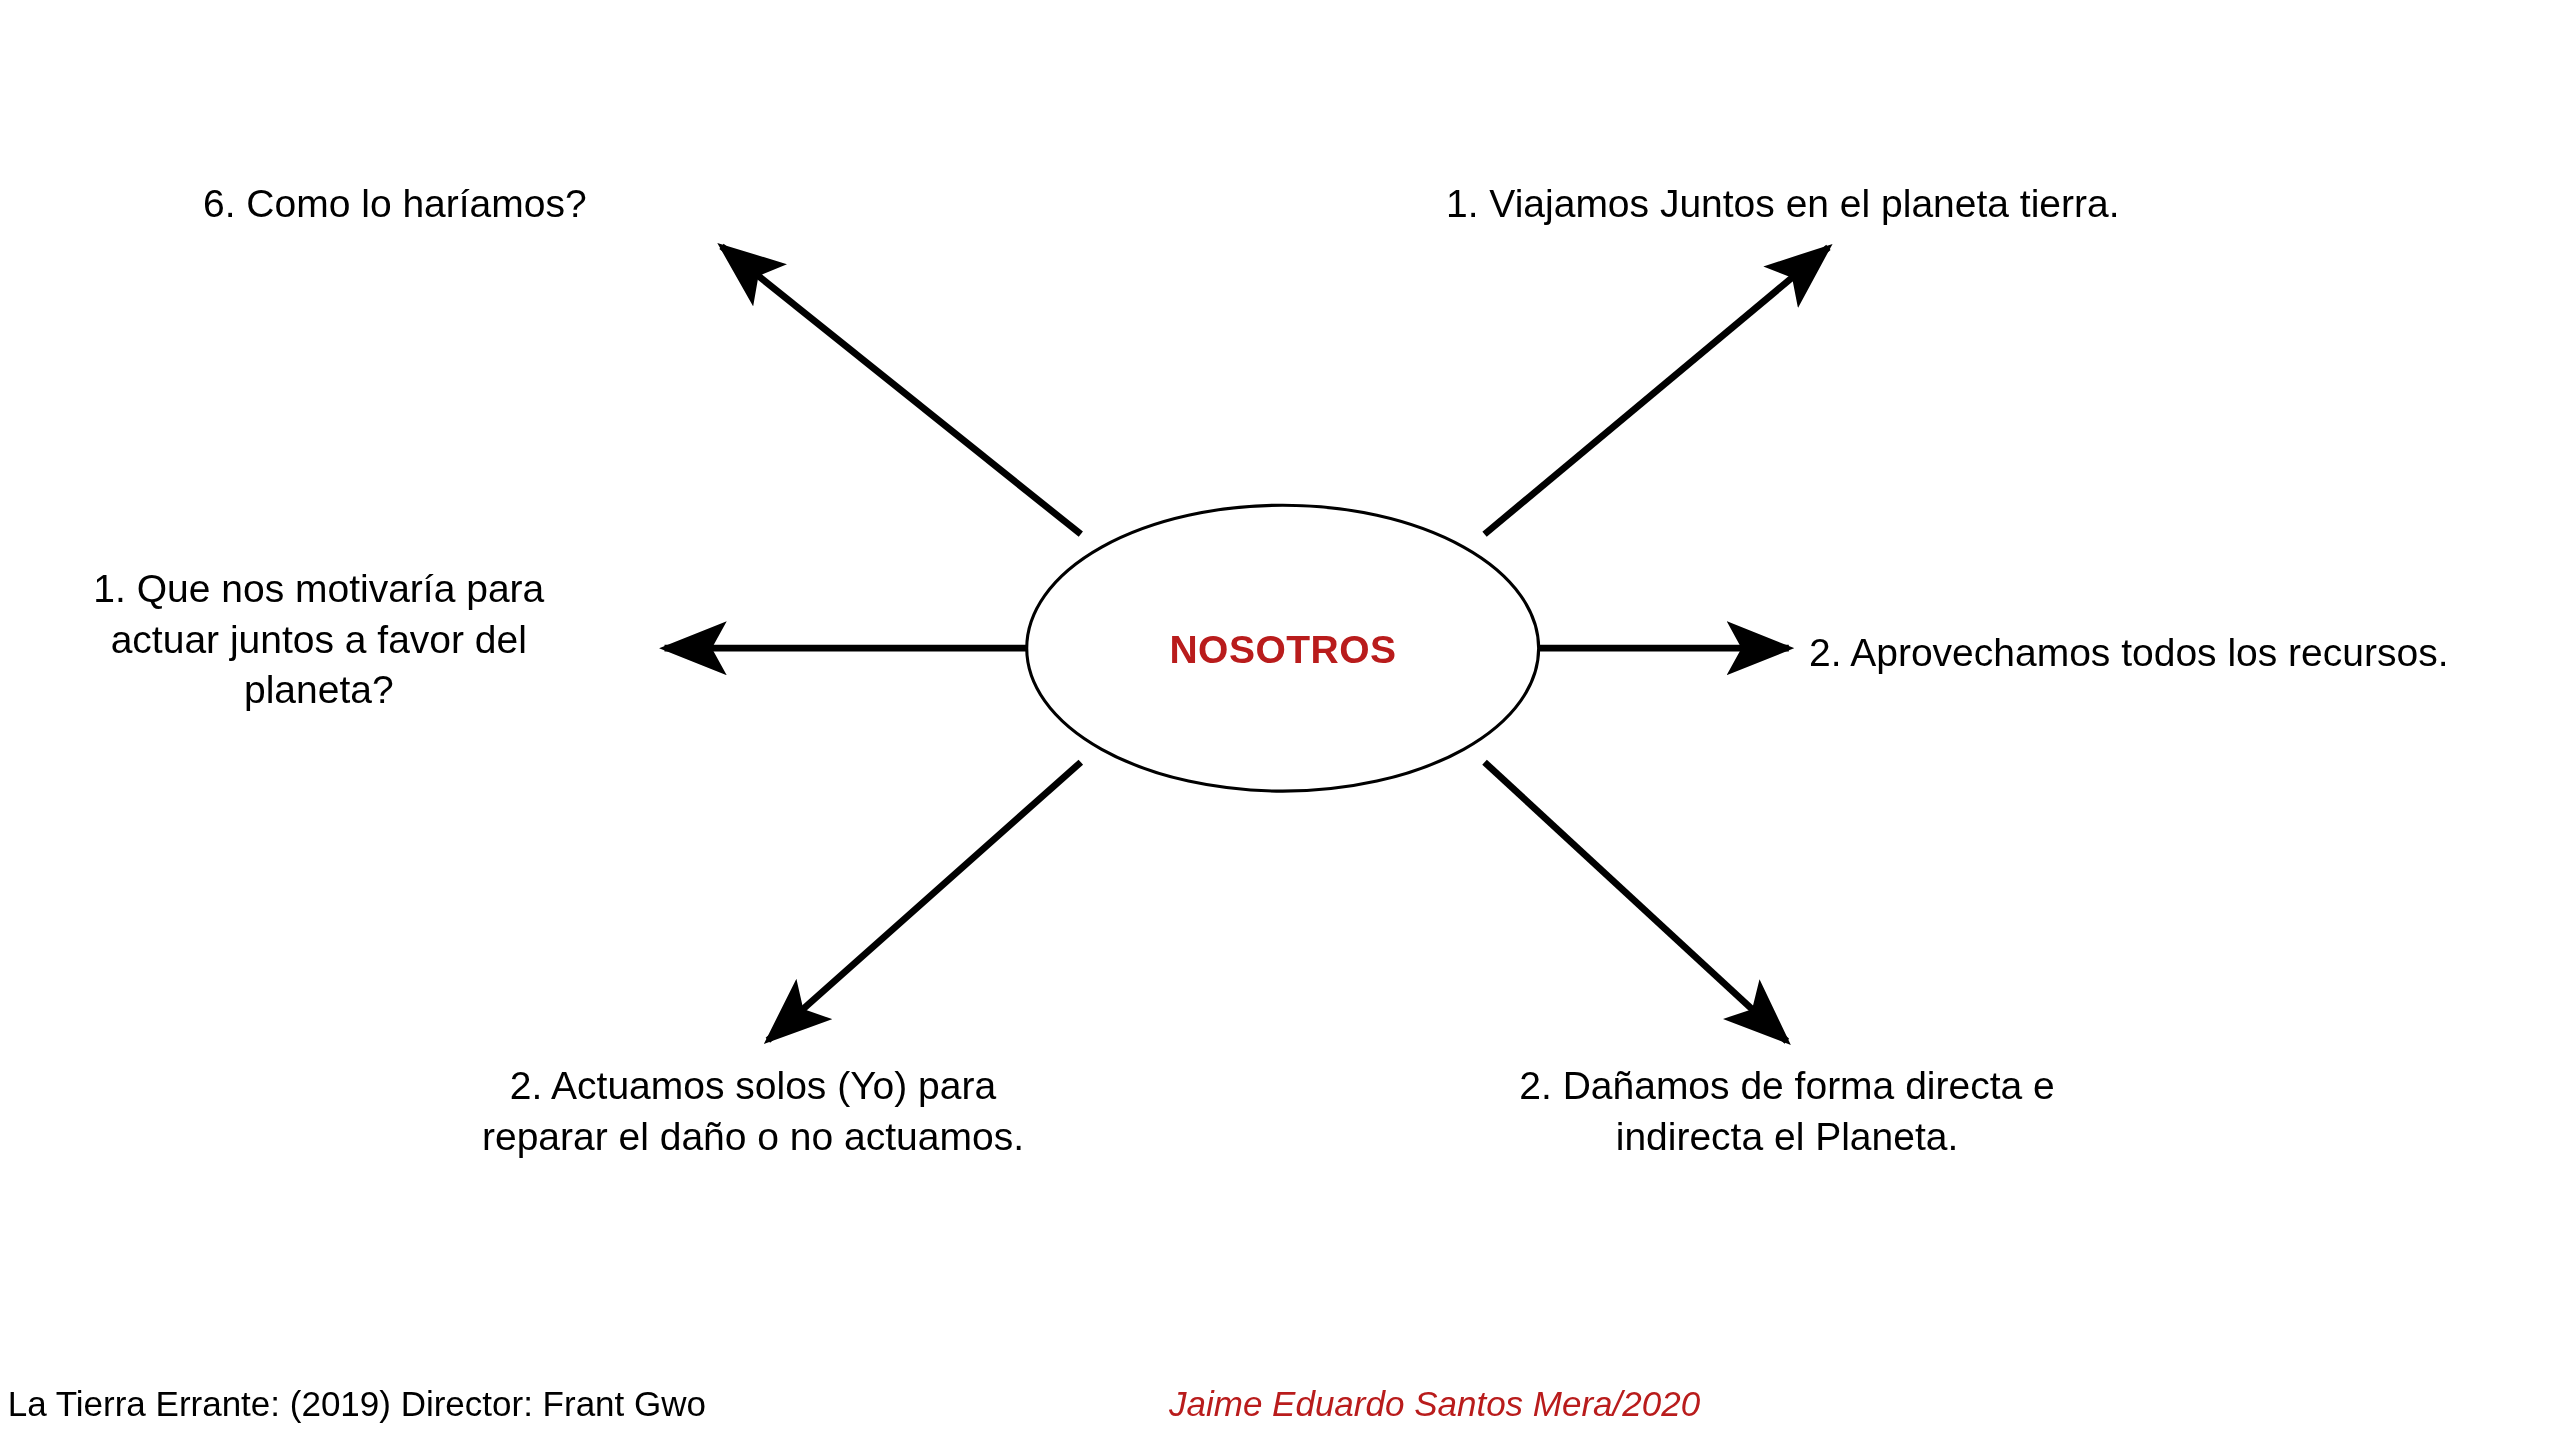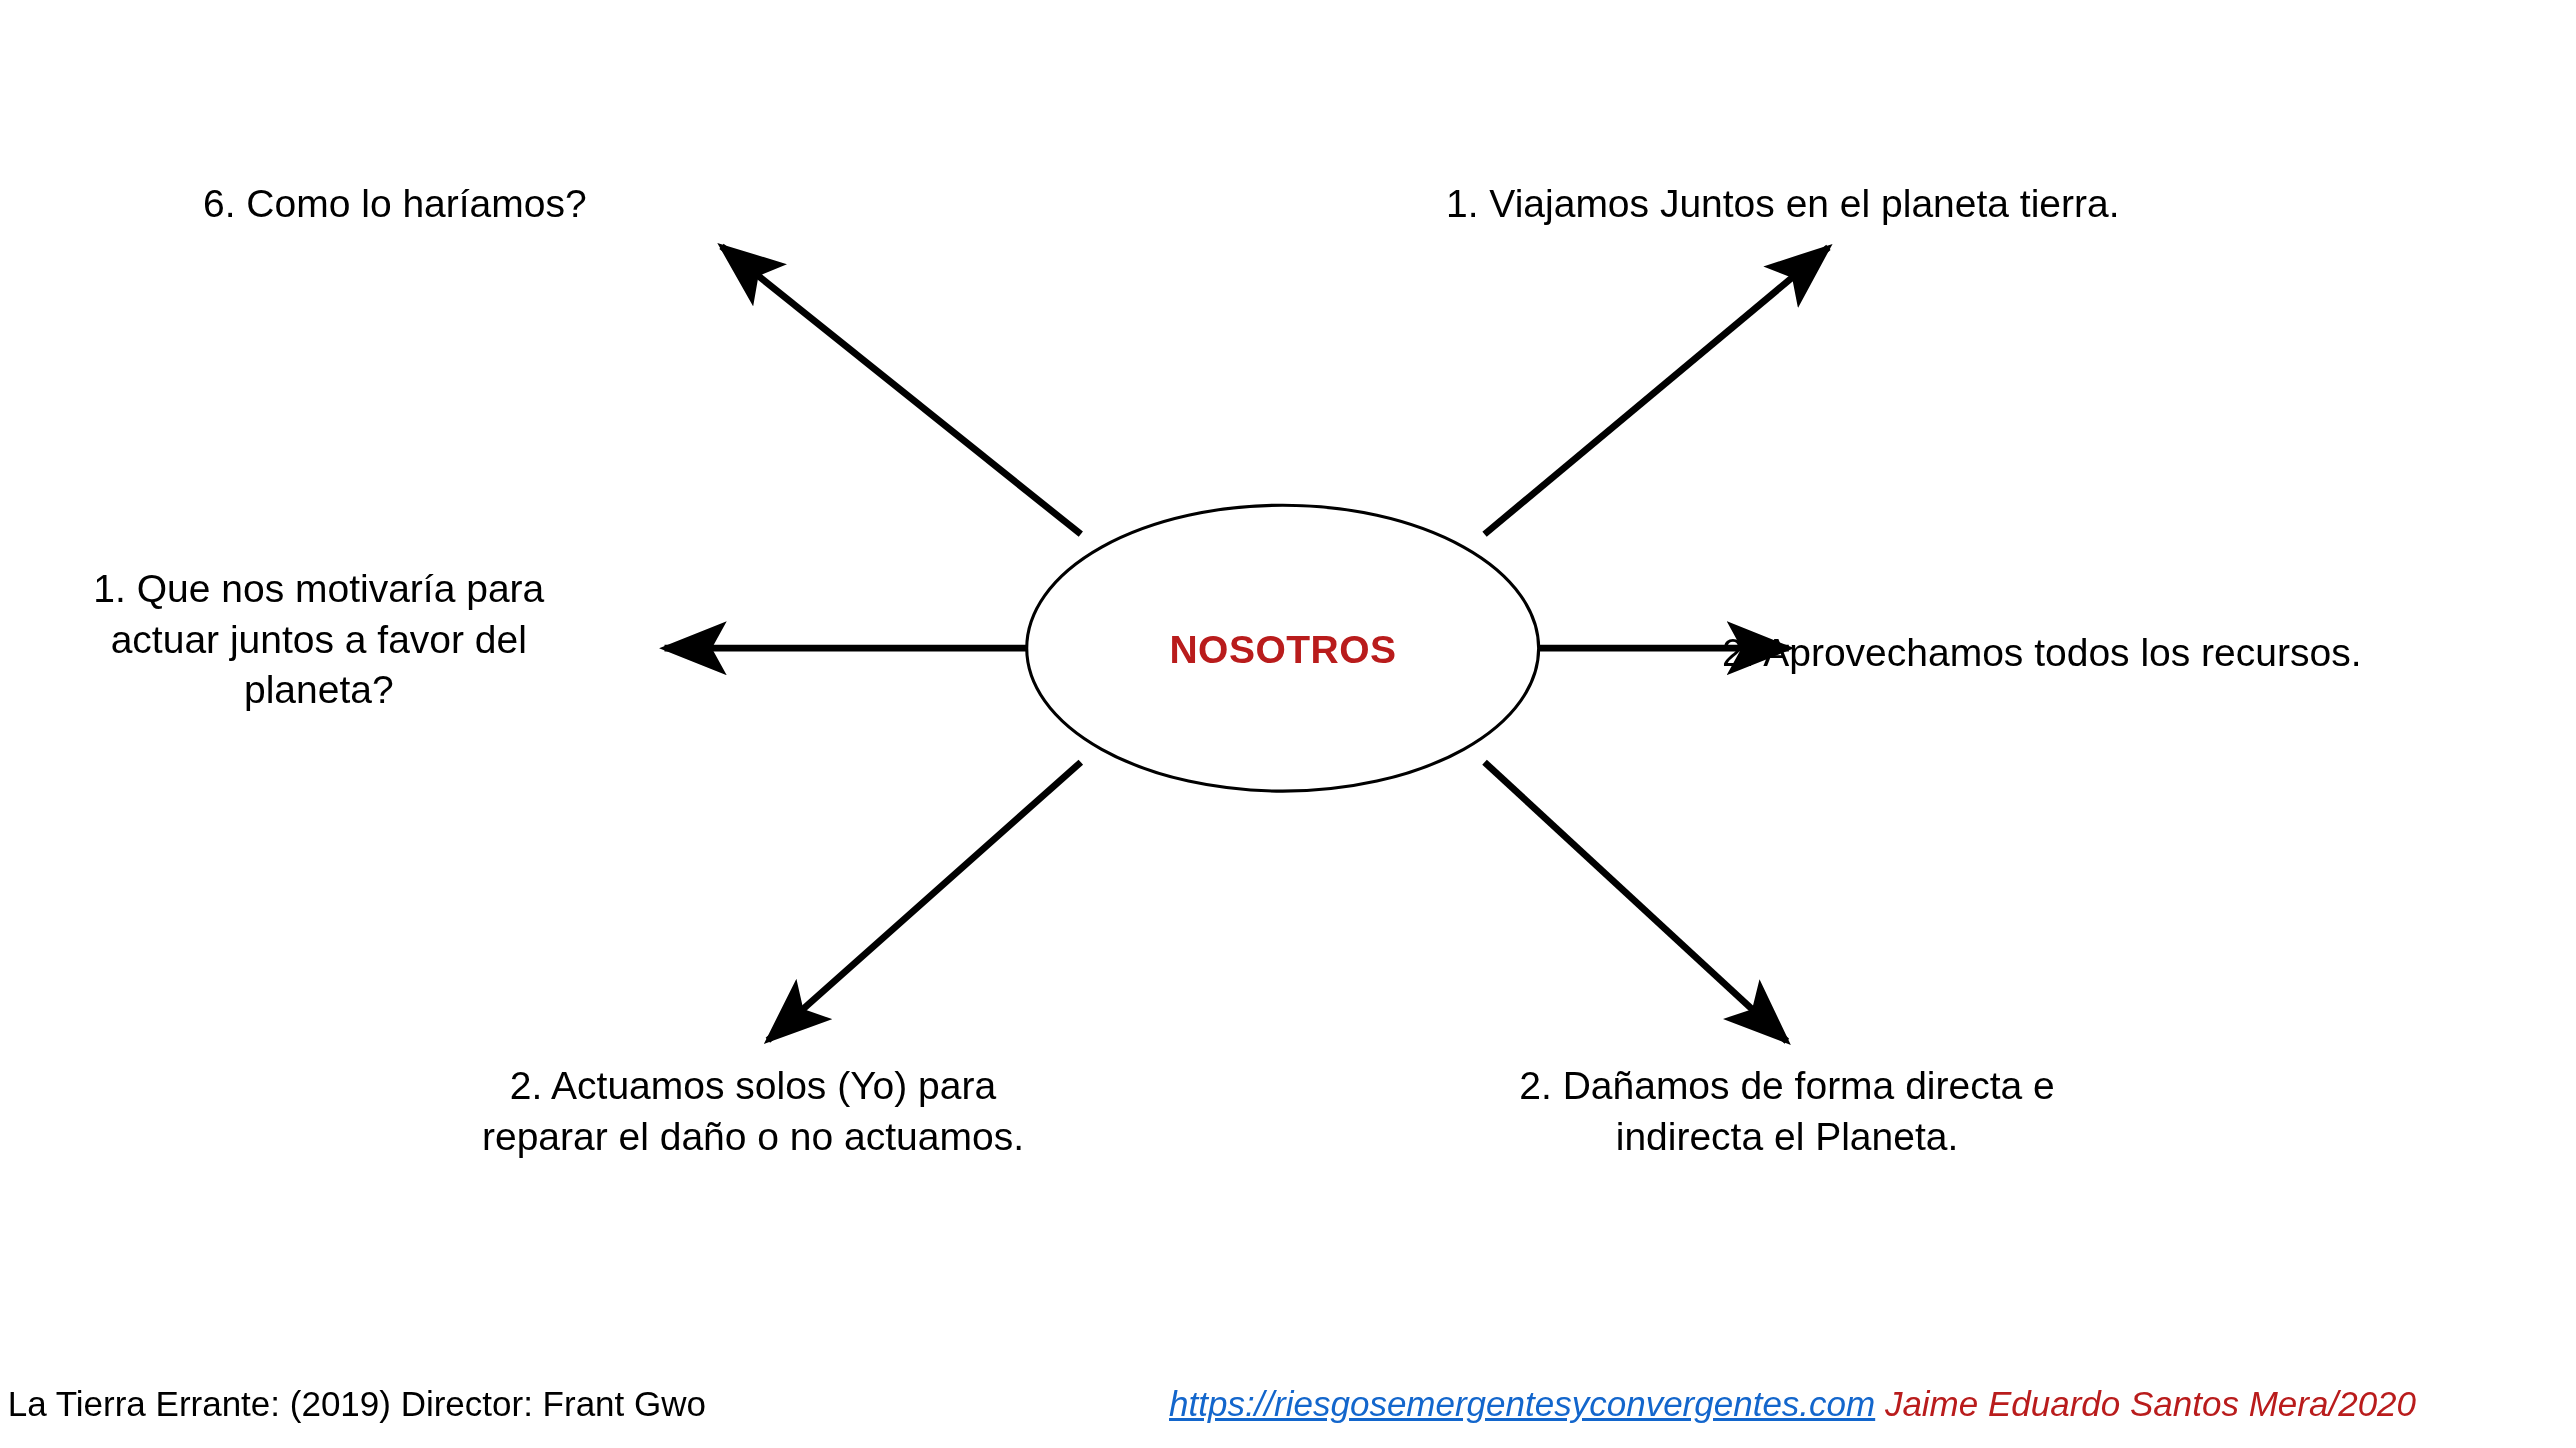--- a/index.html
+++ b/index.html
@@ -34,21 +34,21 @@
 
   
   #label-1 {
     left: 1446px;
     top: 179px;
     width: 792px;
     text-align: left;
   }
   
   #label-2 {
-    left: 1722px;
+    left: 1809px;
     top: 628px;
     width: 763px;
     text-align: left;
   }
   
   #label-3 {
     left: 1449px;
     top: 1061px;
     width: 676px;
     text-align: center;
@@ -150,16 +150,15 @@
 planeta?</div>
 <div class="node-label" id="label-2">2. Aprovechamos todos los recursos.</div>
 <div class="node-label" id="label-4">2. Actuamos solos (Yo) para
 reparar el daño o no actuamos.</div>
 <div class="node-label" id="label-3">2. Dañamos de forma directa e
 indirecta el Planeta.</div>
 
 <div class="footer-text" id="footer-left">La Tierra Errante: (2019) Director: Frant Gwo</div>
 
 <div class="footer-text" id="footer-right">
-  <span id="footer-link">https://riesgosemergentesyconvergentes.com</span>
   <span id="footer-credit">Jaime Eduardo Santos Mera/2020</span>
 </div>
 
 
 </body></html>

